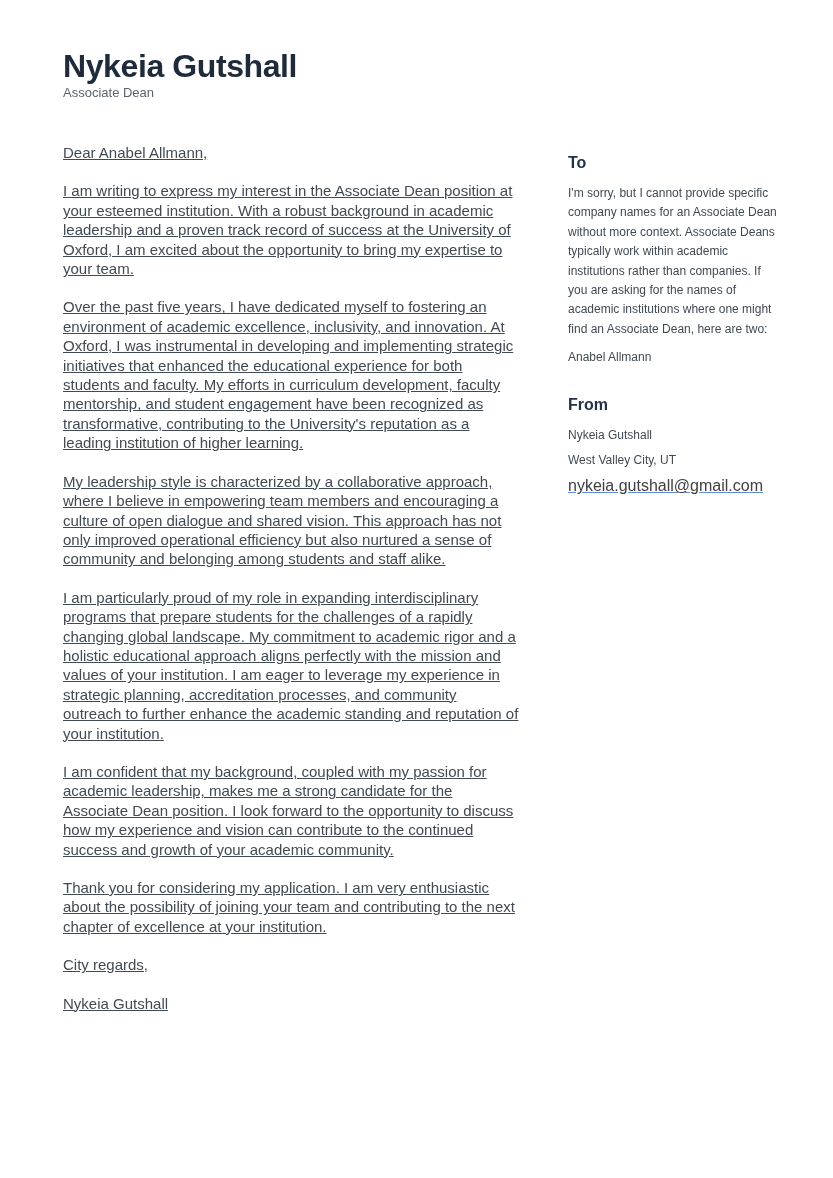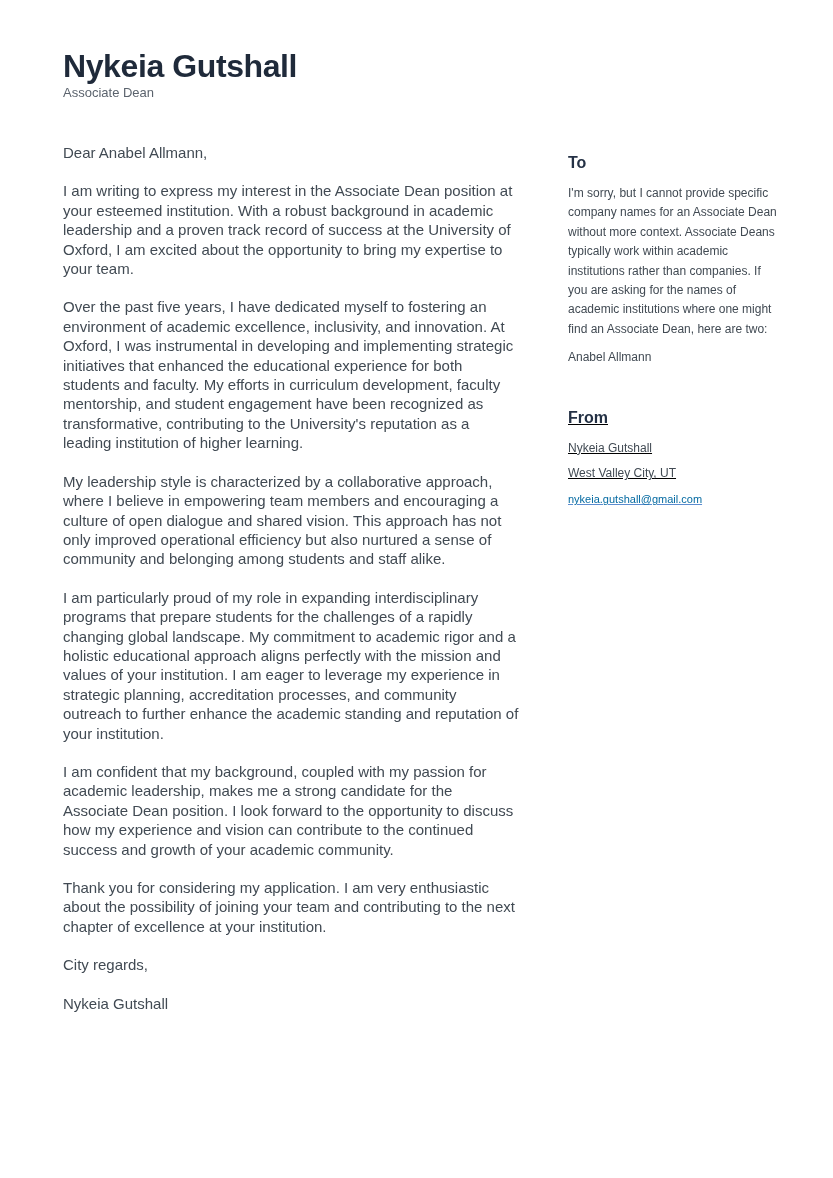--- a/index.html
+++ b/index.html
@@ -36,21 +36,21 @@
   
   .letter {
     position: absolute;
     left: 63px;
     top: 143px;
     width: 456px;
     font-size: 15px;
     line-height: 19.4px;
     color: #414a53;
   }
-  .letter p { margin: 0 0 19px 0; }
+  .letter p { margin: 0 0 19px 0; text-decoration: underline; }
   .letter p:last-child { margin-bottom: 0; }
 
   
   .sidebar {
     position: absolute;
     left: 568px;
     top: 153px;
     width: 214px;
   }
   .section-heading {
@@ -60,26 +60,26 @@
     margin: 0 0 11px 0;
     line-height: 1.25;
   }
   .sidebar p {
     font-size: 12px;
     line-height: 19.4px;
     color: #414a53;
     margin: 0;
   }
   .to-recipient { margin-top: 9px !important; }
-  .from-section { margin-top: 40px; text-decoration: underline; }
+  .from-section { margin-top: 27px; }
   .contact-line { margin-bottom: 6px !important; }
   .email-link {
-    font-size: 11px;
+    font-size: 16px;
     line-height: 19.4px;
-    color: #0369a1;
+    color: #404040;
     text-decoration: underline;
     text-decoration-color: #5d8dd0;
     cursor: pointer;
     display: inline-block;
   }
 </style>
 </head>
 <body>
 
 <div class="page">

